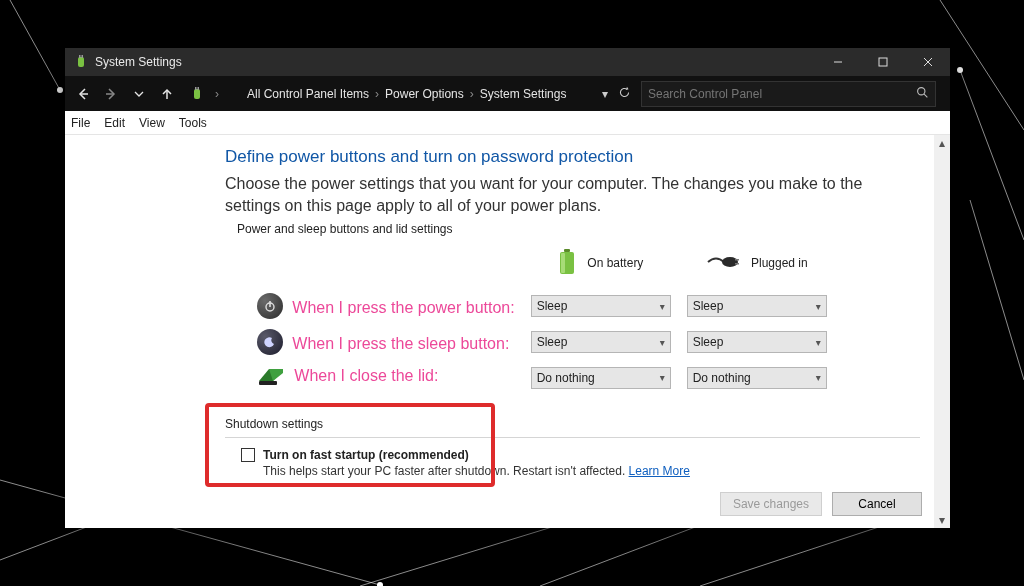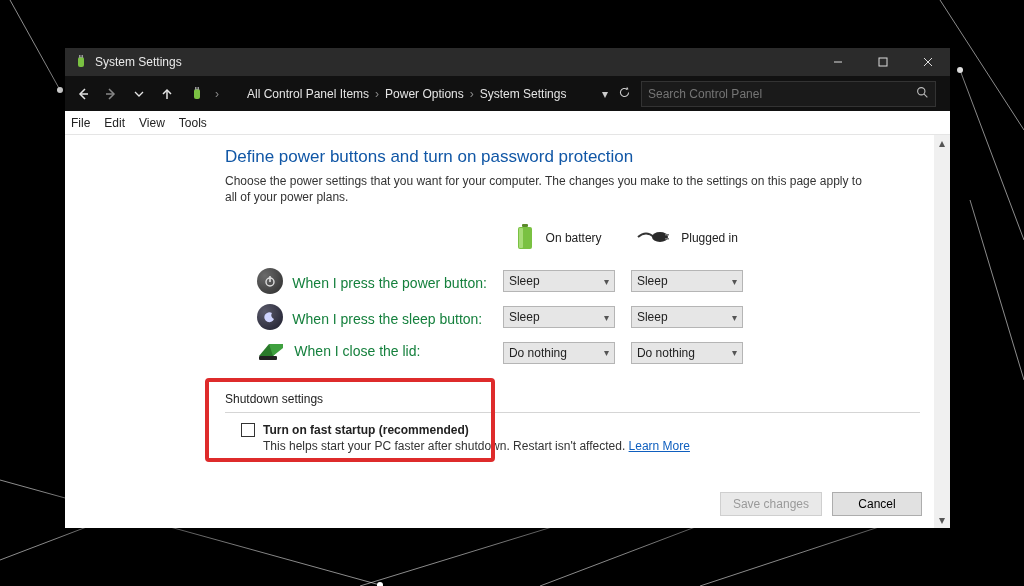--- a/index.html
+++ b/index.html
@@ -100,30 +100,30 @@
   .page {
     padding: 12px 30px 12px 160px;
     color: #222;
   }
   .page h1 {
     color: #1157a6;
     font-weight: 400;
     font-size: 17px;
     margin-bottom: 6px;
   }
-  .page .subtitle { font-size: 12px; color: #333; line-height: 1.35; margin-bottom: 14px; max-width: 640px; }
+  .page .subtitle { font-size: 16px; color: #333; line-height: 1.35; margin-bottom: 0; max-width: 640px; }
 
   .section-label { font-size: 12px; color: #222; margin: 6px 0 8px 12px; }
 
   table.grid { border-collapse: collapse; margin-left: 24px; }
   table.grid td { padding: 5px 8px; vertical-align: middle; }
   .hdr-icon { display: inline-block; vertical-align: middle; margin-right: 8px; }
-  .row-label { font-size: 14px; color: #15803d; }
+  .row-label { font-size: 16px; color: #ec4899; }
   .dropdown {
-    width: 112px; height: 22px;
+    width: 140px; height: 22px;
     background: #e6e6e6;
     border: 1px solid #b5b5b5;
     font-size: 12px;
     padding: 0 5px;
     display: inline-flex; align-items: center; justify-content: space-between;
     color: #222;
   }
   .dd-caret { color: #555; font-size: 10px; }
 
   .shutdown-block { margin-top: 22px; position: relative; }
@@ -281,20 +281,21 @@
     <span>Edit</span>
     <span>View</span>
     <span>Tools</span>
   </div>
 
   <div class="content-area">
     <div class="page">
       <h1>Define power buttons and turn on password protection</h1>
       <p class="subtitle">Choose the power settings that you want for your computer. The changes you make to the settings on this page apply to all of your power plans.</p>
 
+      <div class="section-label">Power and sleep buttons and lid settings</div>
 
       <table class="grid">
         <tbody>
             <tr>
           <td></td>
           <td style="text-align:center; padding-bottom:10px;">
             <span class="hdr-icon">
               <svg width="18" height="26" viewBox="0 0 18 26">
                     <rect x="6" y="0" width="6" height="3" rx="1" fill="#5a8a2a"></rect>
                     <rect x="2" y="3" width="14" height="22" rx="2" fill="#7ac142"></rect>

